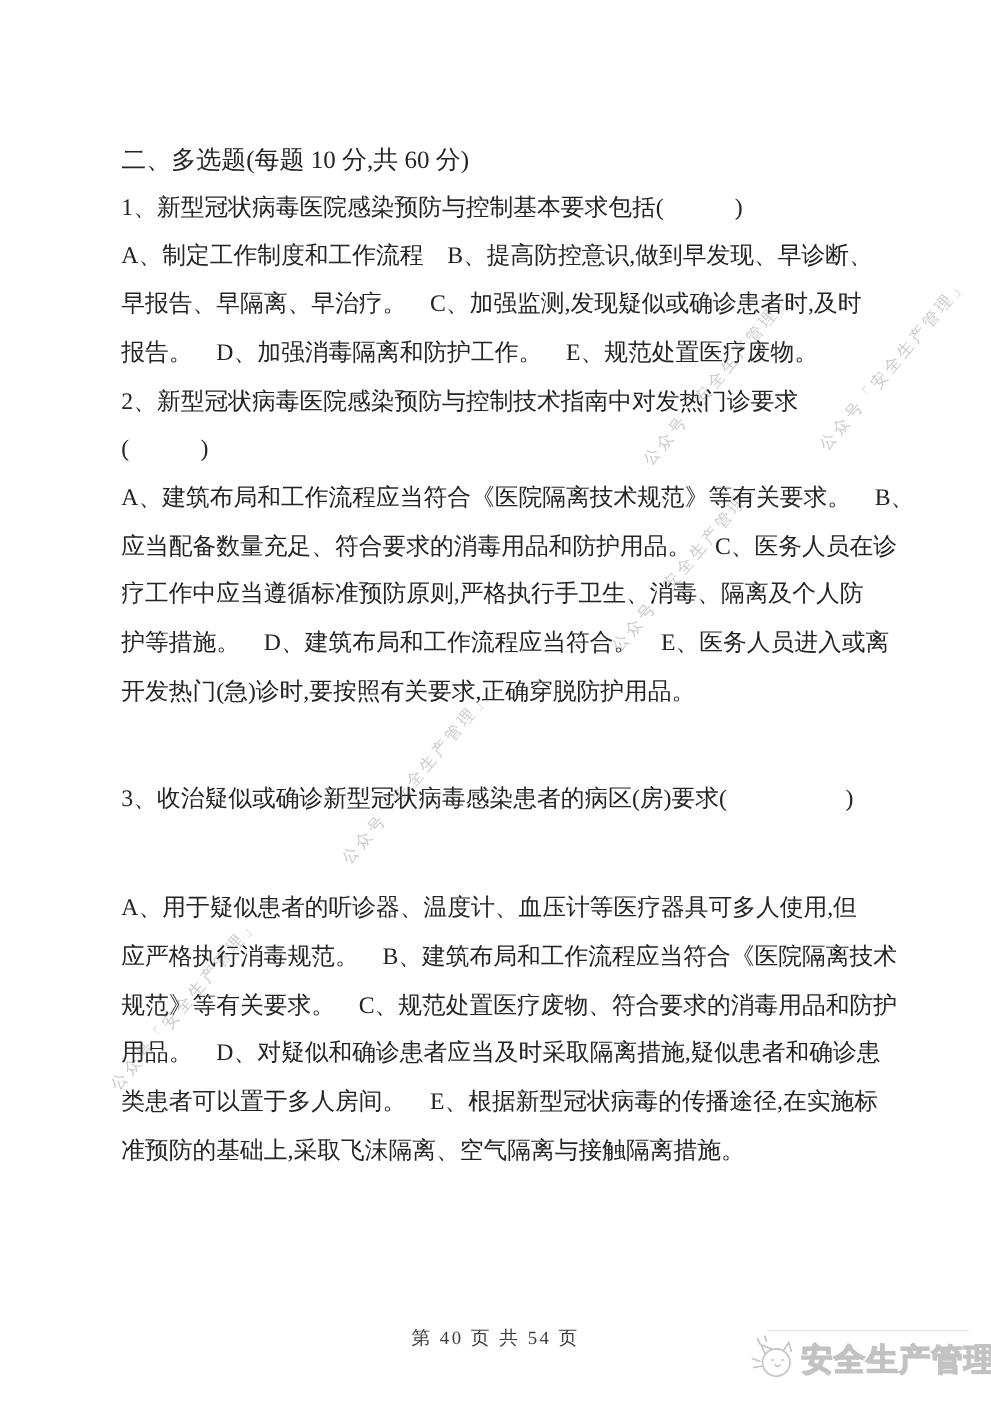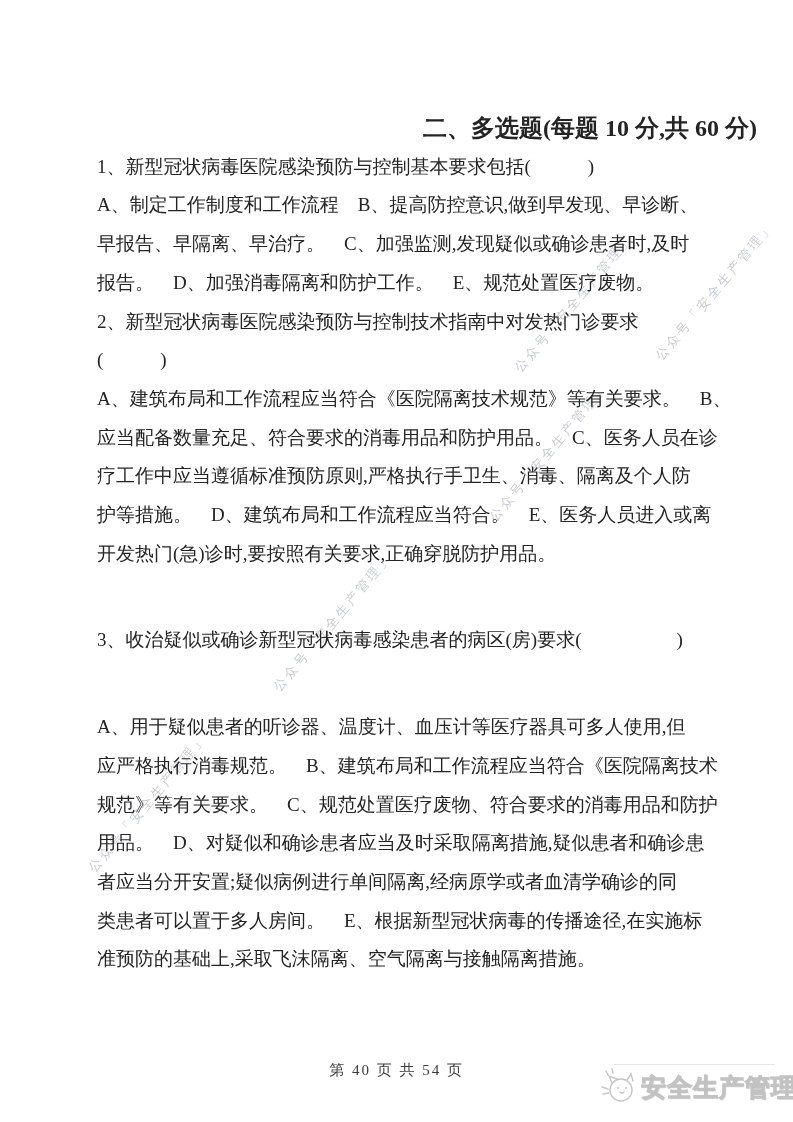--- a/index.html
+++ b/index.html
@@ -6,21 +6,21 @@
   .page {
     position:relative; width:793px; height:1122px; background:#ffffff;
     overflow:hidden;
     font-family:"Liberation Serif","DejaVu Serif",serif;
   }
   .doc {
     position:absolute; left:97px; top:109px; width:660px;
     color:#242424; font-size:19px; line-height:38.7px; z-index:2;
   }
   .line { white-space:pre; min-height:38.7px; }
-  .heading { font-weight:bold; font-size:24px;text-align:right; }
+  .heading { font-weight:normal; font-size:20px; }
   .gap-top { margin-top:48px; }
   .footer {
     position:absolute; left:0; top:1034px; width:100%; text-align:center;
     font-size:15px; color:#3c3c3c; letter-spacing:2px; z-index:2;margin-top:27px;
   }
   .watermark {
     position:absolute; z-index:1; white-space:nowrap;
     font-family:"Liberation Sans","DejaVu Sans",sans-serif;
     font-size:13px; letter-spacing:3px; color:#c7c9cf;
     transform:translate(-50%,-50%) rotate(-50deg);
@@ -79,21 +79,20 @@
       <div class="line">开发热门(急)诊时,要按照有关要求,正确穿脱防护用品。</div>
     </section>
 
     <section class="gap-top">
       <div class="line">3、收治疑似或确诊新型冠状病毒感染患者的病区(房)要求(　　　　　)</div>
       <div class="gap-top">
         <div class="line">A、用于疑似患者的听诊器、温度计、血压计等医疗器具可多人使用,但</div>
         <div class="line">应严格执行消毒规范。　B、建筑布局和工作流程应当符合《医院隔离技术</div>
         <div class="line">规范》等有关要求。　C、规范处置医疗废物、符合要求的消毒用品和防护</div>
         <div class="line">用品。　D、对疑似和确诊患者应当及时采取隔离措施,疑似患者和确诊患</div>
-        <div class="line">者应当分开安置;疑似病例进行单间隔离,经病原学或者血清学确诊的同</div>
         <div class="line">类患者可以置于多人房间。　E、根据新型冠状病毒的传播途径,在实施标</div>
         <div class="line">准预防的基础上,采取飞沫隔离、空气隔离与接触隔离措施。</div>
       </div>
     </section>
   </div>
 
   <div class="footer">第 40 页 共 54 页</div>
 
   <div class="brand">
     <hr class="brand-rule">

